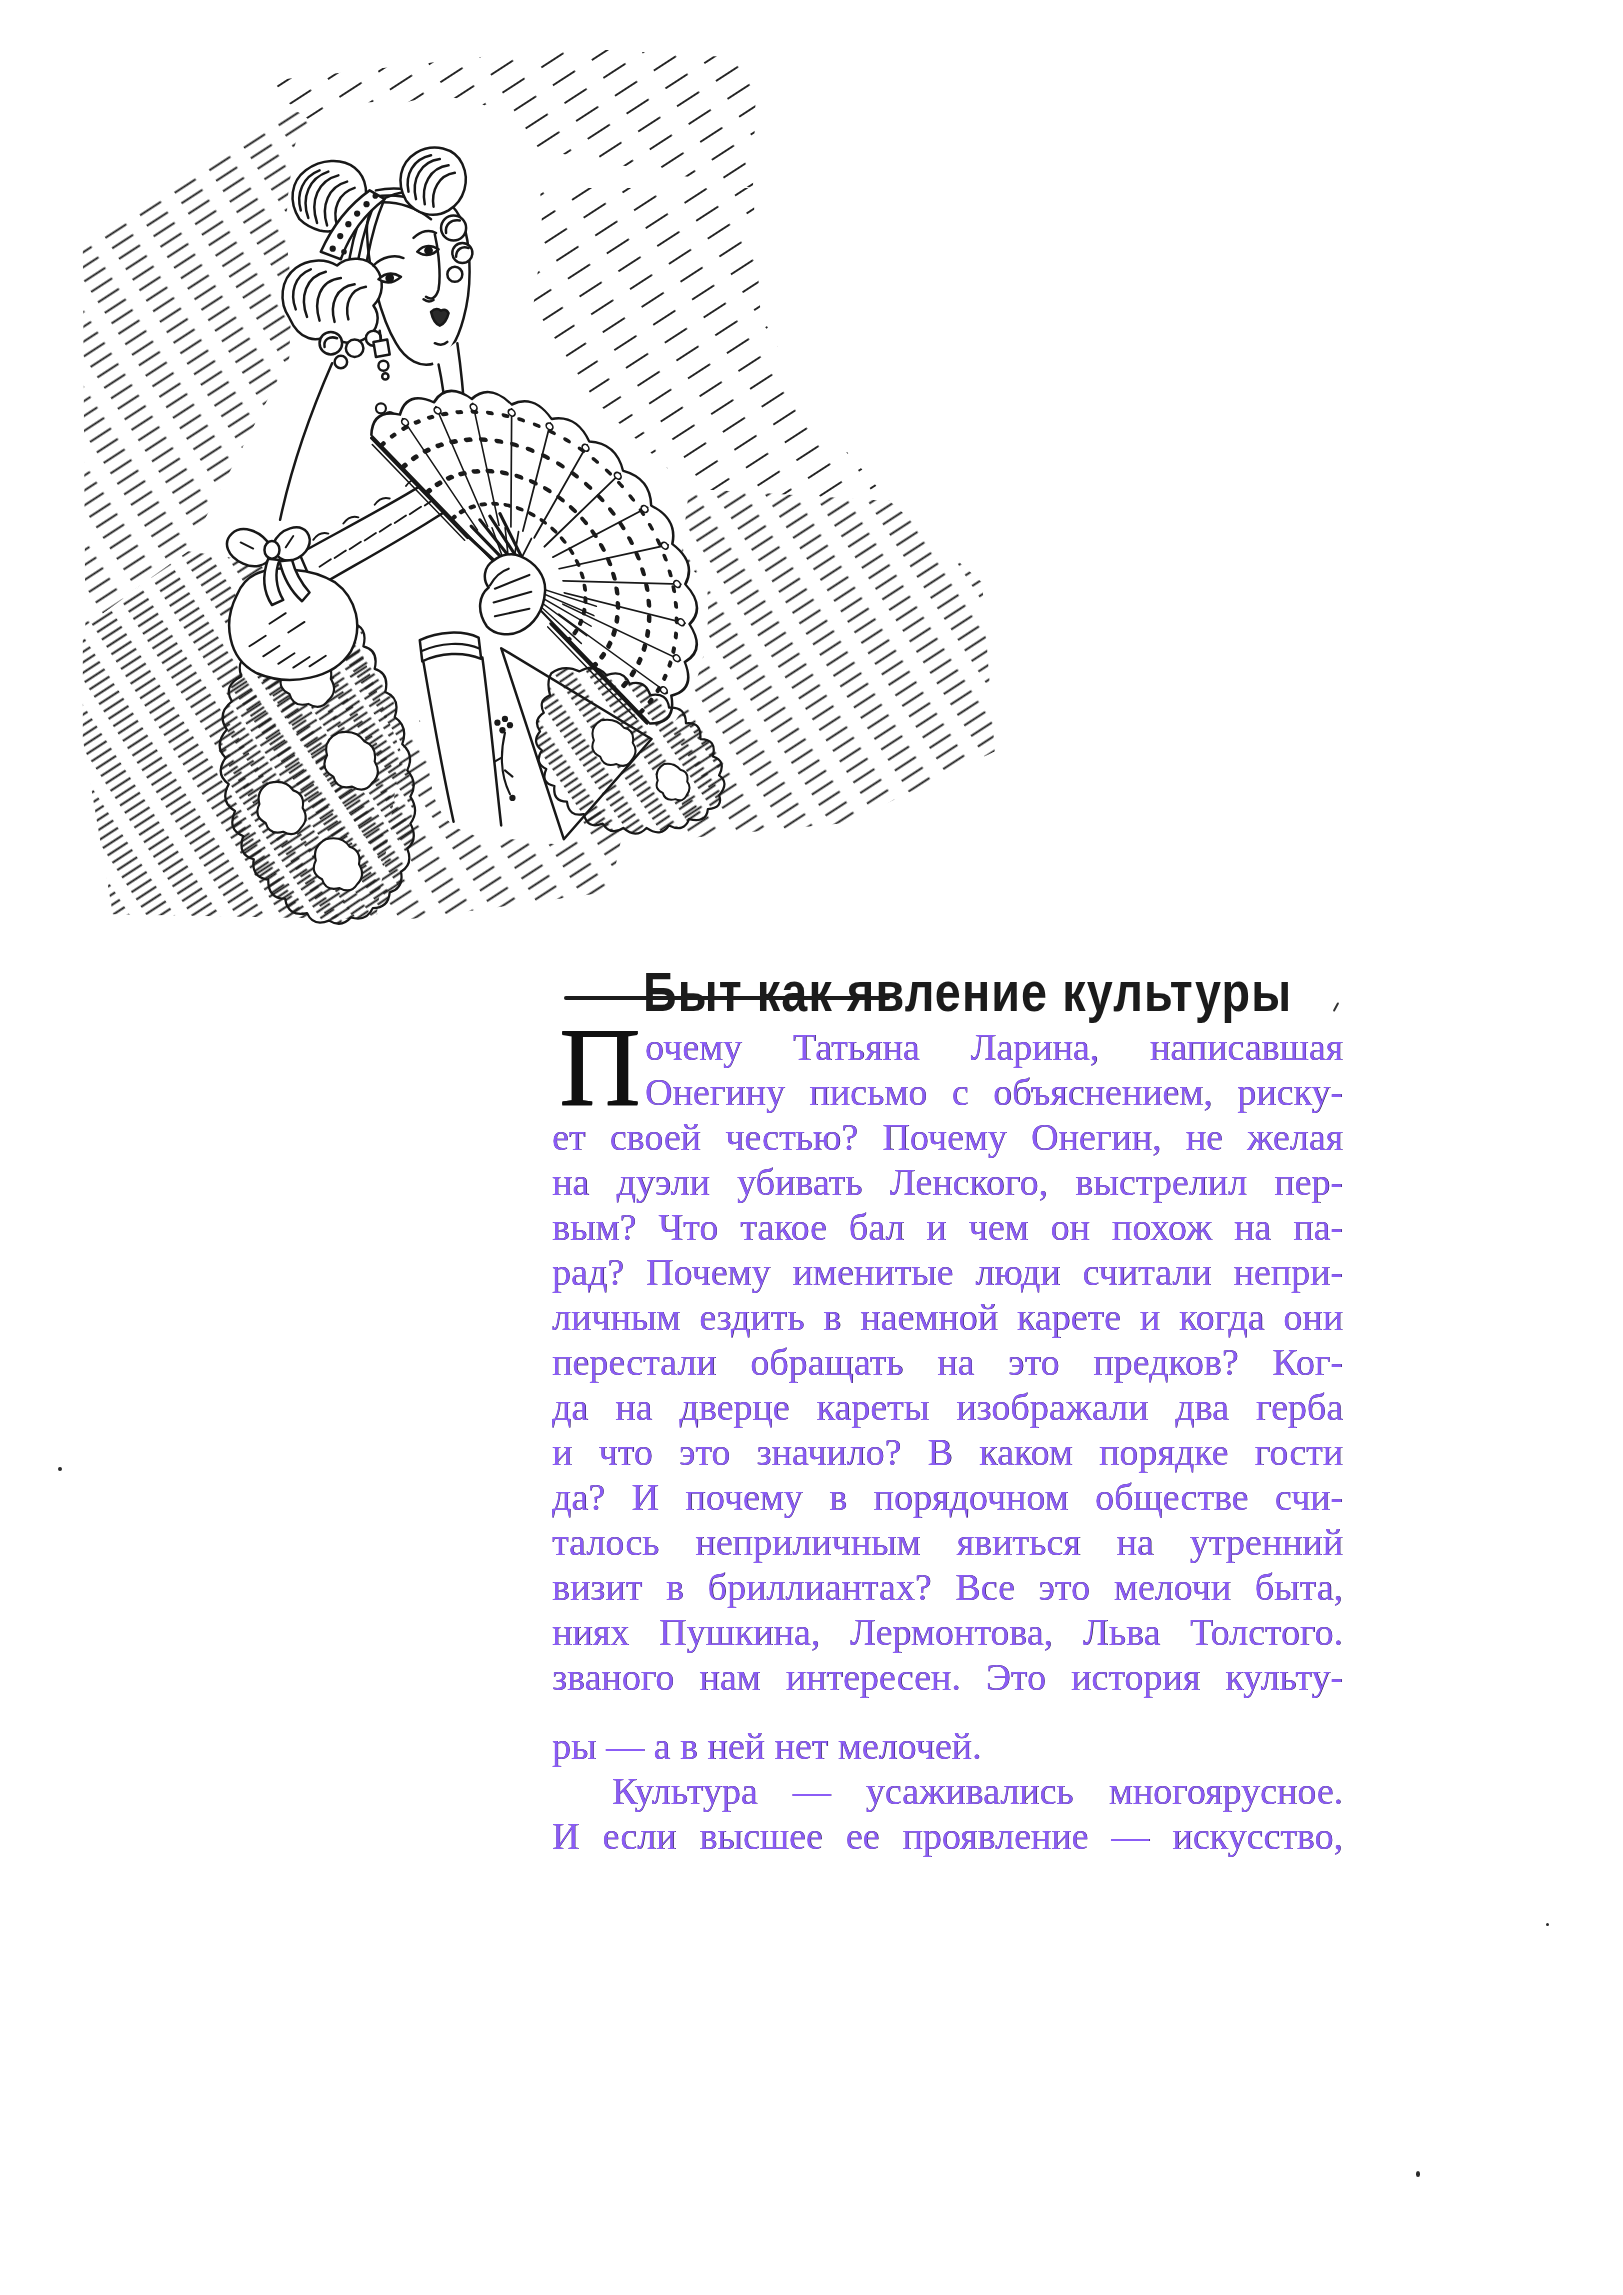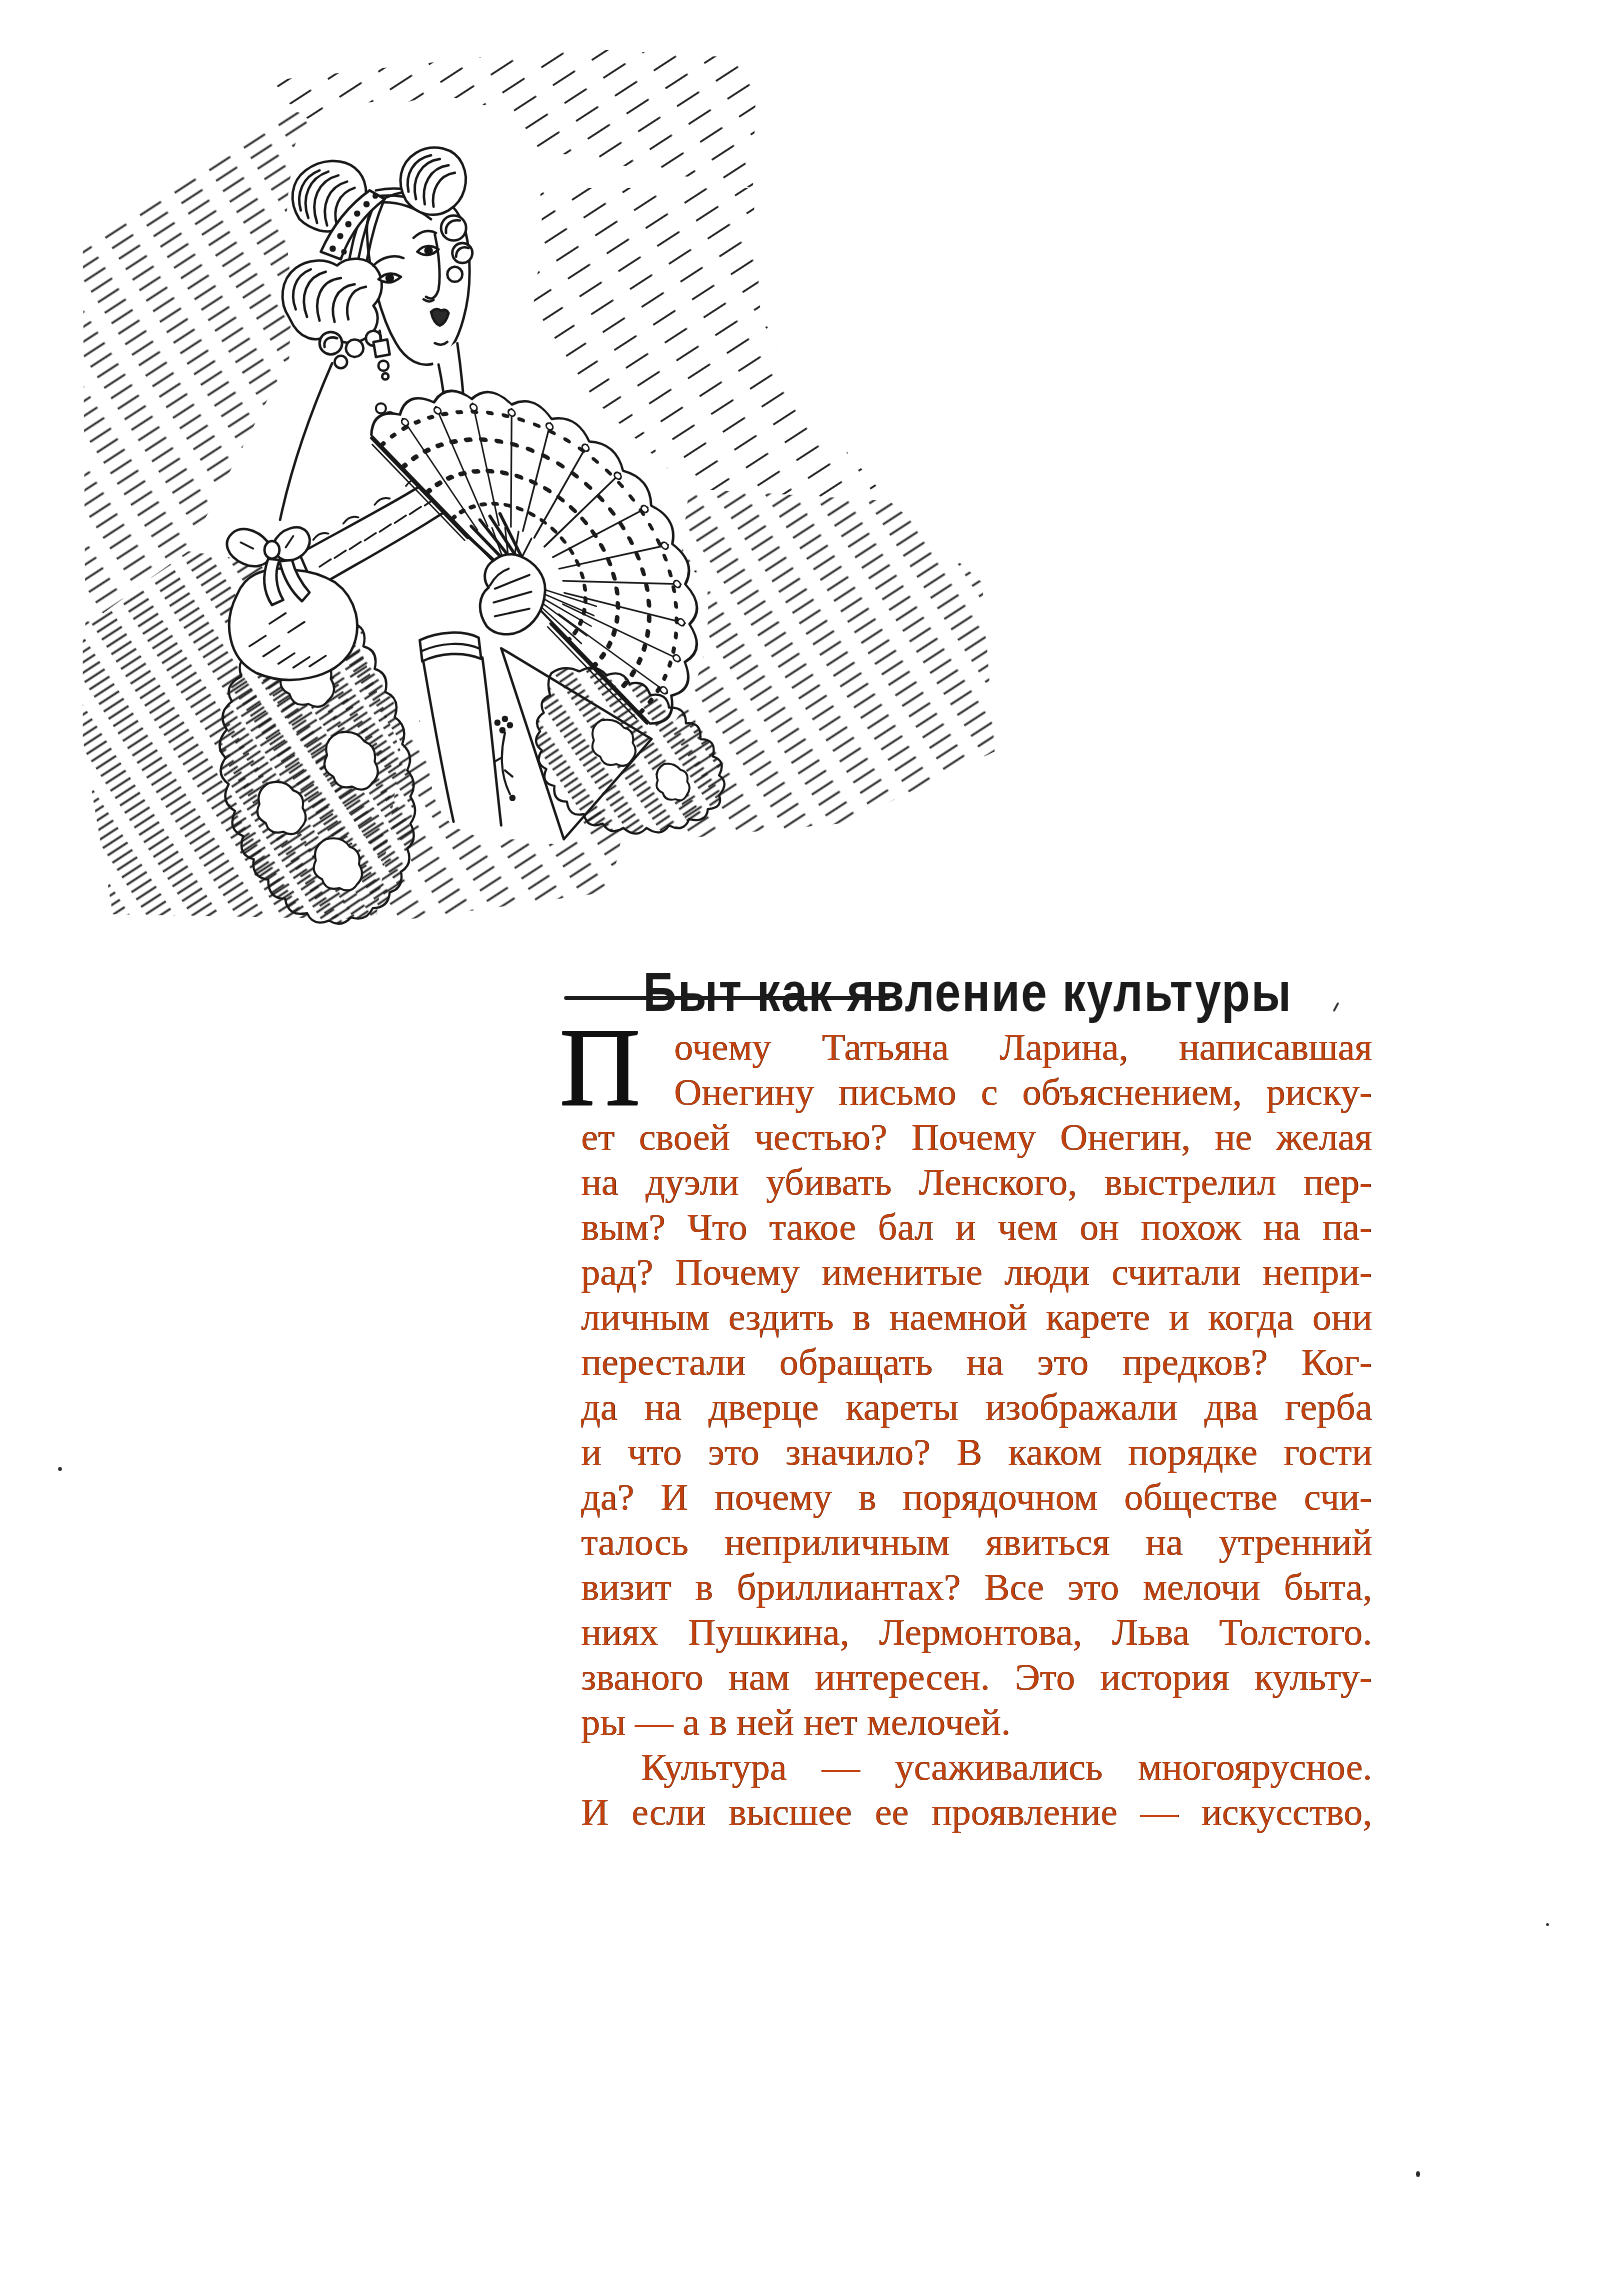--- a/index.html
+++ b/index.html
@@ -14,30 +14,30 @@
     font-family:"Liberation Sans", sans-serif;
     font-size:55px;line-height:56px;letter-spacing:1.3px;
     color:#1b1b1b;white-space:nowrap;
     transform:scaleX(.85);transform-origin:0 50%;
   }
   .rule{
     position:absolute;left:564px;top:996px;width:326px;height:4.4px;
     background:#1c1c1c;border-radius:1.9px;
   }
   .textcol{
-    position:absolute;left:581px;top:1025px;width:791px;
-    font-size:38px;line-height:45px;color:#c2410c;
+    position:absolute;left:552px;top:1025px;width:791px;
+    font-size:38px;line-height:45px;color:#8b5cf6;
     text-shadow:0.3px 0 0 #131313;
   }
   .line{
     height:45px;overflow:visible;
     text-align:justify;text-align-last:justify;
   }
   .line.dc{padding-left:93px;}
-  .line.noj{text-align-last:left;}
+  .line.noj{text-align-last:left;margin-top:24px;}
   .line.ind{padding-left:60px;}
   .dropcap{
     position:absolute;left:559px;top:1010px;
     font-size:113px;line-height:113px;color:#101010;
     font-family:"Liberation Serif", serif;
     text-shadow:0.6px 0 0 #101010, 0 0.6px 0 #101010;
   }
   .speck{position:absolute;background:#2a2a2a;border-radius:50%;}
   .tick{position:absolute;width:1.9px;height:10px;background:#333;transform:rotate(28deg);border-radius:1.3px;}
 </style>

